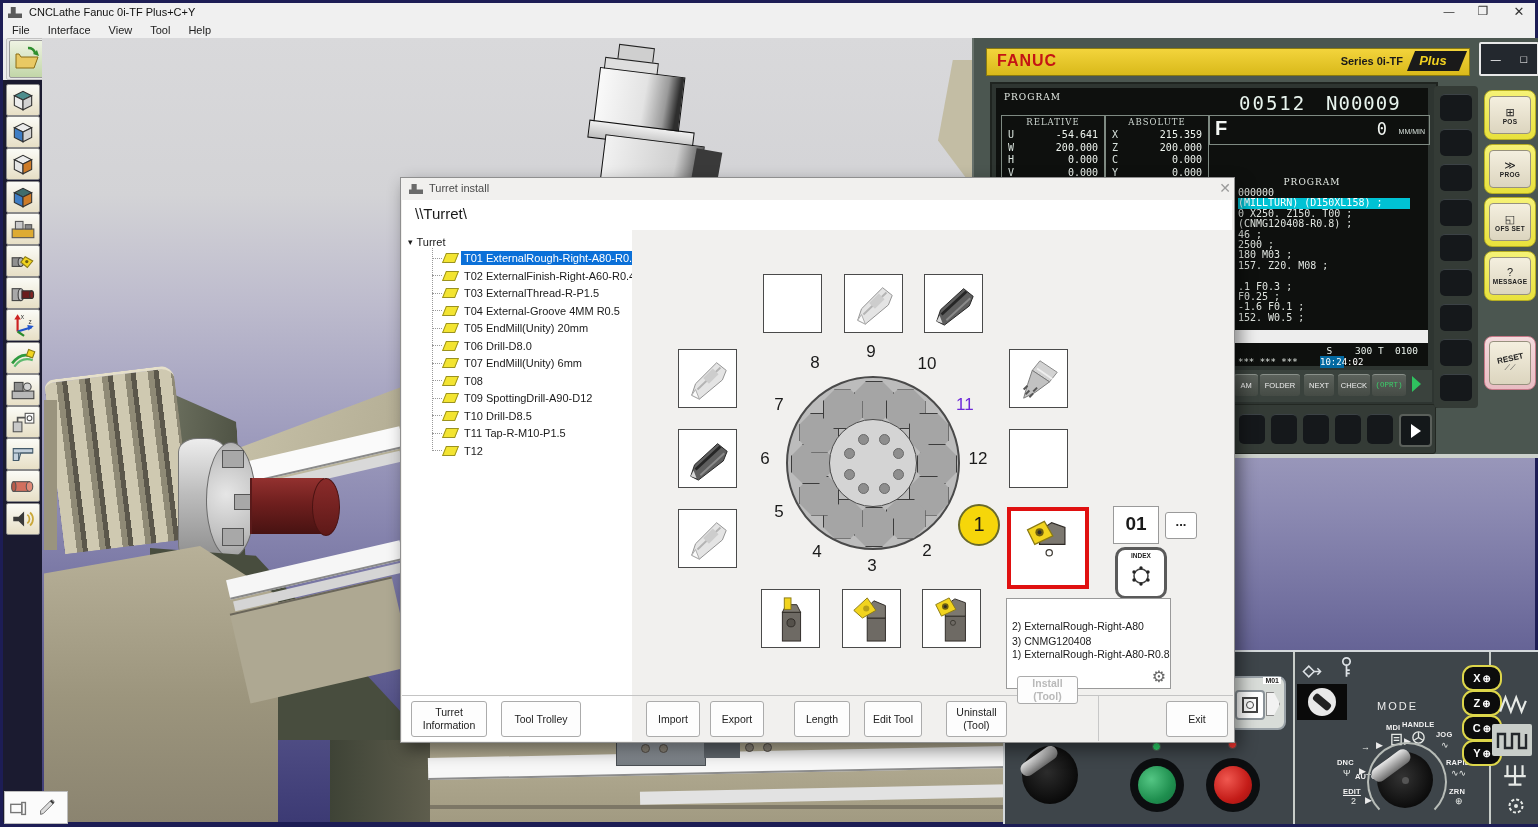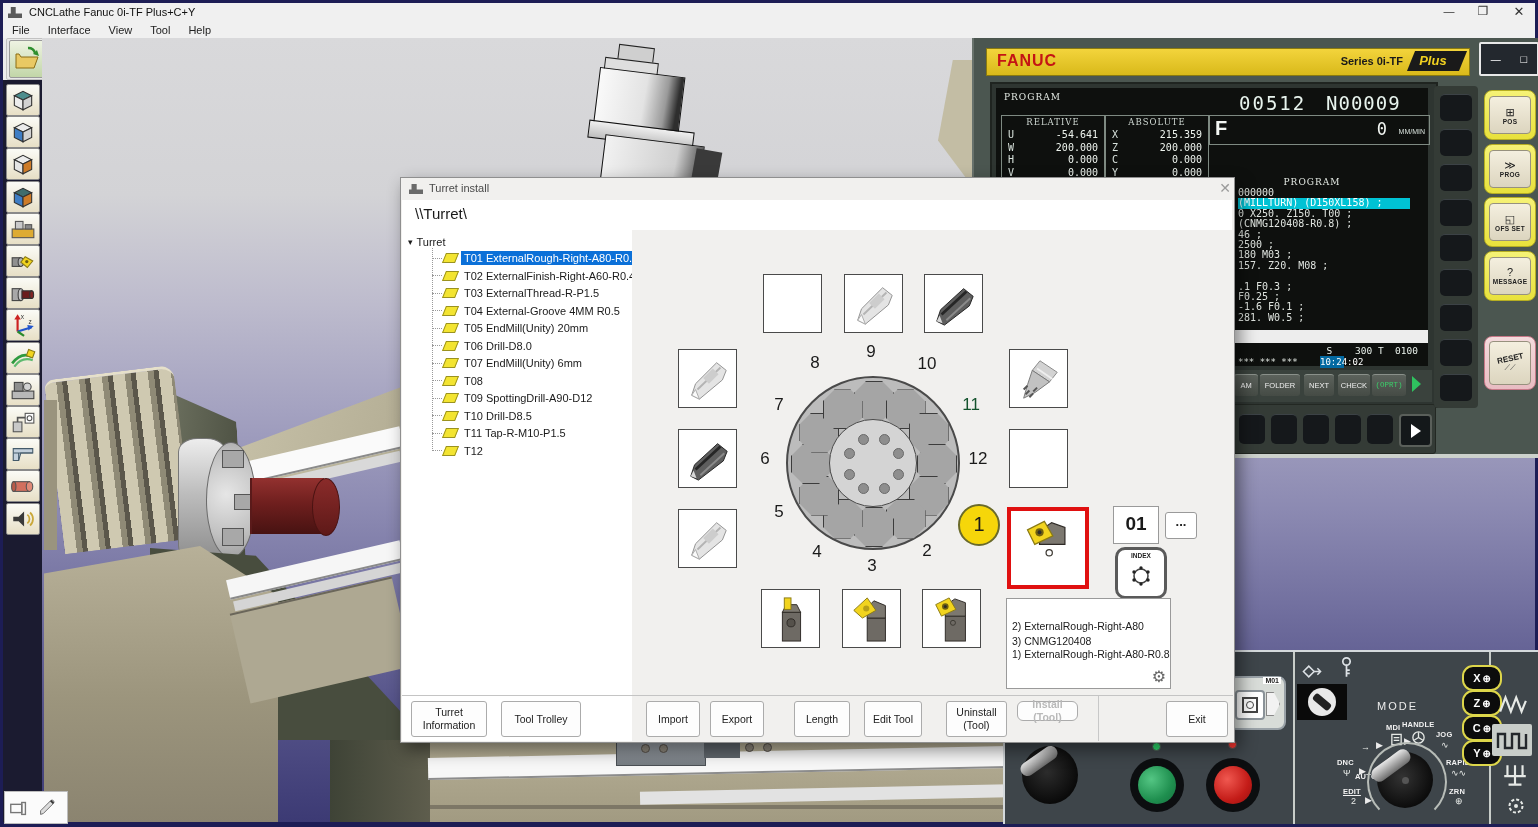--- a/index.html
+++ b/index.html
@@ -325,21 +325,21 @@
           <div style="position: absolute; left: 0px; top: 20.8px; width: 100%; height: 10.4px; font-size: 10px; line-height: 10.4px; font-family: &quot;DejaVu Sans Mono&quot;, monospace; white-space: pre; color: rgb(223, 228, 223);">0 X250. Z150. T00 ;</div>
           <div style="position: absolute; left: 0px; top: 31.2px; width: 100%; height: 10.4px; font-size: 10px; line-height: 10.4px; font-family: &quot;DejaVu Sans Mono&quot;, monospace; white-space: pre; color: rgb(223, 228, 223);">(CNMG120408-R0.8) ;</div>
           <div style="position: absolute; left: 0px; top: 41.6px; width: 100%; height: 10.4px; font-size: 10px; line-height: 10.4px; font-family: &quot;DejaVu Sans Mono&quot;, monospace; white-space: pre; color: rgb(223, 228, 223);">46 ;</div>
           <div style="position: absolute; left: 0px; top: 52px; width: 100%; height: 10.4px; font-size: 10px; line-height: 10.4px; font-family: &quot;DejaVu Sans Mono&quot;, monospace; white-space: pre; color: rgb(223, 228, 223);">2500 ;</div>
           <div style="position: absolute; left: 0px; top: 62.4px; width: 100%; height: 10.4px; font-size: 10px; line-height: 10.4px; font-family: &quot;DejaVu Sans Mono&quot;, monospace; white-space: pre; color: rgb(223, 228, 223);">180 M03 ;</div>
           <div style="position: absolute; left: 0px; top: 72.8px; width: 100%; height: 10.4px; font-size: 10px; line-height: 10.4px; font-family: &quot;DejaVu Sans Mono&quot;, monospace; white-space: pre; color: rgb(223, 228, 223);">157. Z20. M08 ;</div>
           <div style="position: absolute; left: 0px; top: 83.2px; width: 100%; height: 10.4px; font-size: 10px; line-height: 10.4px; font-family: &quot;DejaVu Sans Mono&quot;, monospace; white-space: pre; color: rgb(223, 228, 223);"></div>
           <div style="position: absolute; left: 0px; top: 93.6px; width: 100%; height: 10.4px; font-size: 10px; line-height: 10.4px; font-family: &quot;DejaVu Sans Mono&quot;, monospace; white-space: pre; color: rgb(223, 228, 223);">.1 F0.3 ;</div>
           <div style="position: absolute; left: 0px; top: 104px; width: 100%; height: 10.4px; font-size: 10px; line-height: 10.4px; font-family: &quot;DejaVu Sans Mono&quot;, monospace; white-space: pre; color: rgb(223, 228, 223);">F0.25 ;</div>
           <div style="position: absolute; left: 0px; top: 114.4px; width: 100%; height: 10.4px; font-size: 10px; line-height: 10.4px; font-family: &quot;DejaVu Sans Mono&quot;, monospace; white-space: pre; color: rgb(223, 228, 223);">-1.6 F0.1 ;</div>
-          <div style="position: absolute; left: 0px; top: 124.8px; width: 100%; height: 10.4px; font-size: 10px; line-height: 10.4px; font-family: &quot;DejaVu Sans Mono&quot;, monospace; white-space: pre; color: rgb(223, 228, 223);">281. W0.5 ;</div>
+          <div style="position: absolute; left: 0px; top: 124.8px; width: 100%; height: 10.4px; font-size: 10px; line-height: 10.4px; font-family: &quot;DejaVu Sans Mono&quot;, monospace; white-space: pre; color: rgb(223, 228, 223);">152. W0.5 ;</div>
         </div>
         <div style="position: absolute; left: 8px; top: 246px; width: 428px; height: 13px; background: rgb(237, 237, 237);"></div>
         <div style="position: absolute; left: 246px; top: 261px; width: 180px; text-align: right; font-size: 9.5px; color: rgb(232, 240, 234); font-family: &quot;DejaVu Sans Mono&quot;, monospace; white-space: pre;">S    300 T  0100</div>
         <div style="position: absolute; left: 246px; top: 273px; font-size: 9px; color: rgb(223, 228, 223); font-family: &quot;DejaVu Sans Mono&quot;, monospace;">*** *** ***</div>
         <div style="position: absolute; left: 328px; top: 272px; width: 24px; height: 12px; background: #0369a1; text-align: center;">
           <div style="position: absolute; left: 0px; top: 1px; width: 100%; font-size: 9px; color: rgb(255, 255, 255); font-family: &quot;DejaVu Sans Mono&quot;, monospace;">10:24:02</div>
         </div>
         <div style="position: absolute; left: 4px; top: 286px; width: 436px; height: 32px; background: rgb(58, 66, 61);">
           <div style="position: absolute; left: 238px; top: 4px; width: 24px; height: 21px; background: linear-gradient(rgb(92, 98, 92), rgb(69, 75, 69)); border-top: 1px solid rgb(138, 144, 138); border-radius: 3px; text-align: center; font-size: 7.5px; line-height: 21px; color: rgb(240, 240, 240);">AM</div>
           <div style="position: absolute; left: 264px; top: 4px; width: 40px; height: 21px; background: linear-gradient(rgb(92, 98, 92), rgb(69, 75, 69)); border-top: 1px solid rgb(138, 144, 138); border-radius: 3px; text-align: center; font-size: 7.5px; line-height: 21px; color: rgb(240, 240, 240);">FOLDER</div>
@@ -606,21 +606,21 @@
       </div>
       <div style="position: absolute; left: 514px; top: 363px; width: 24px; text-align: center; font-size: 17px; color: rgb(26, 26, 26);">2</div>
       <div style="position: absolute; left: 459px; top: 378px; width: 24px; text-align: center; font-size: 17px; color: rgb(26, 26, 26);">3</div>
       <div style="position: absolute; left: 404px; top: 364px; width: 24px; text-align: center; font-size: 17px; color: rgb(26, 26, 26);">4</div>
       <div style="position: absolute; left: 366px; top: 324px; width: 24px; text-align: center; font-size: 17px; color: rgb(26, 26, 26);">5</div>
       <div style="position: absolute; left: 352px; top: 271px; width: 24px; text-align: center; font-size: 17px; color: rgb(26, 26, 26);">6</div>
       <div style="position: absolute; left: 366px; top: 217px; width: 24px; text-align: center; font-size: 17px; color: rgb(26, 26, 26);">7</div>
       <div style="position: absolute; left: 402px; top: 175px; width: 24px; text-align: center; font-size: 17px; color: rgb(26, 26, 26);">8</div>
       <div style="position: absolute; left: 458px; top: 164px; width: 24px; text-align: center; font-size: 17px; color: rgb(26, 26, 26);">9</div>
       <div style="position: absolute; left: 514px; top: 176px; width: 24px; text-align: center; font-size: 17px; color: rgb(26, 26, 26);">10</div>
-      <div style="position: absolute; left: 555px; top: 217px; width: 24px; text-align: right; font-size: 17px; color: #14532d;">11</div>
+      <div style="position: absolute; left: 555px; top: 217px; width: 24px; text-align: left; font-size: 17px; color: #6d28d9;">11</div>
       <div style="position: absolute; left: 565px; top: 271px; width: 24px; text-align: center; font-size: 17px; color: rgb(26, 26, 26);">12</div>
       <div style="position: absolute; left: 557px; top: 326px; width: 38px; height: 38px; background: rgb(246, 214, 10); border: 2px solid rgb(106, 106, 42); border-radius: 50%; text-align: center;">
         <div style="position: absolute; left: 0px; top: 7px; width: 100%; font-size: 20px; color: rgb(26, 26, 26);">1</div>
       </div>
       <div class=" toolbox" style="position: absolute; left: 362px; top: 96px;"></div>
       <div class=" toolbox" style="position: absolute; left: 443px; top: 96px;">
         <svg viewBox="0 0 48 48">
           <polygon points="7,41 11,29 33,7 43,15 39,25 15,45" fill="#e4e4e4" stroke="#909090"></polygon>
           <polygon points="7,41 15,45 11,35" fill="#fafafa" stroke="#aaa"></polygon>
           <line x1="13" y1="35" x2="37" y2="12" stroke="#b4b4b4" stroke-width="2"></line>
@@ -723,21 +723,21 @@
       </div>
       <div style="position: absolute; left: 1px; top: 517px; width: 831px; height: 1px; background: rgb(196, 196, 196);"></div>
       <div style="position: absolute; left: 697px; top: 518px; width: 1px; height: 45px; background: rgb(200, 200, 200);"></div>
       <div class=" dbtn" style="position: absolute; left: 10px; top: 523px; width: 76px; height: 36px;">Turret Information</div>
       <div class=" dbtn" style="position: absolute; left: 100px; top: 523px; width: 80px; height: 36px;">Tool Trolley</div>
       <div class=" dbtn" style="position: absolute; left: 245px; top: 523px; width: 54px; height: 36px;">Import</div>
       <div class=" dbtn" style="position: absolute; left: 309px; top: 523px; width: 54px; height: 36px;">Export</div>
       <div class=" dbtn" style="position: absolute; left: 393px; top: 523px; width: 56px; height: 36px;">Length</div>
       <div class=" dbtn" style="position: absolute; left: 463px; top: 523px; width: 58px; height: 36px;">Edit Tool</div>
       <div class=" dbtn" style="position: absolute; left: 545px; top: 523px; width: 61px; height: 36px;">Uninstall (Tool)</div>
-      <div class=" dbtn" style="position: absolute; left: 616px; top: 523px; width: 61px; height: 20px; color: rgb(185, 185, 185); font-weight: bold; border-radius: 6px;">Install (Tool)</div>
+      <div class=" dbtn" style="position: absolute; left: 616px; top: 498px; width: 61px; height: 28px; color: rgb(185, 185, 185); font-weight: bold;">Install (Tool)</div>
       <div class=" dbtn" style="position: absolute; left: 765px; top: 523px; width: 62px; height: 36px;">Exit</div>
     </div>
 
   <div class="abs" style="left:4px;top:791px;width:62px;height:31px;background:#fbfbfb;border:1px solid #bdbdbd;display:flex;align-items:center;">
     <span style="width:28px;height:26px;display:flex;align-items:center;justify-content:center;">
         <svg viewBox="0 0 24 24" width="22" height="22">
           <rect x="3" y="8" width="12" height="9" fill="none" stroke="#777" stroke-width="1.5"></rect>
           <rect x="15" y="6" width="4" height="13" fill="none" stroke="#777" stroke-width="1.5"></rect>
         </svg>
       </span>

